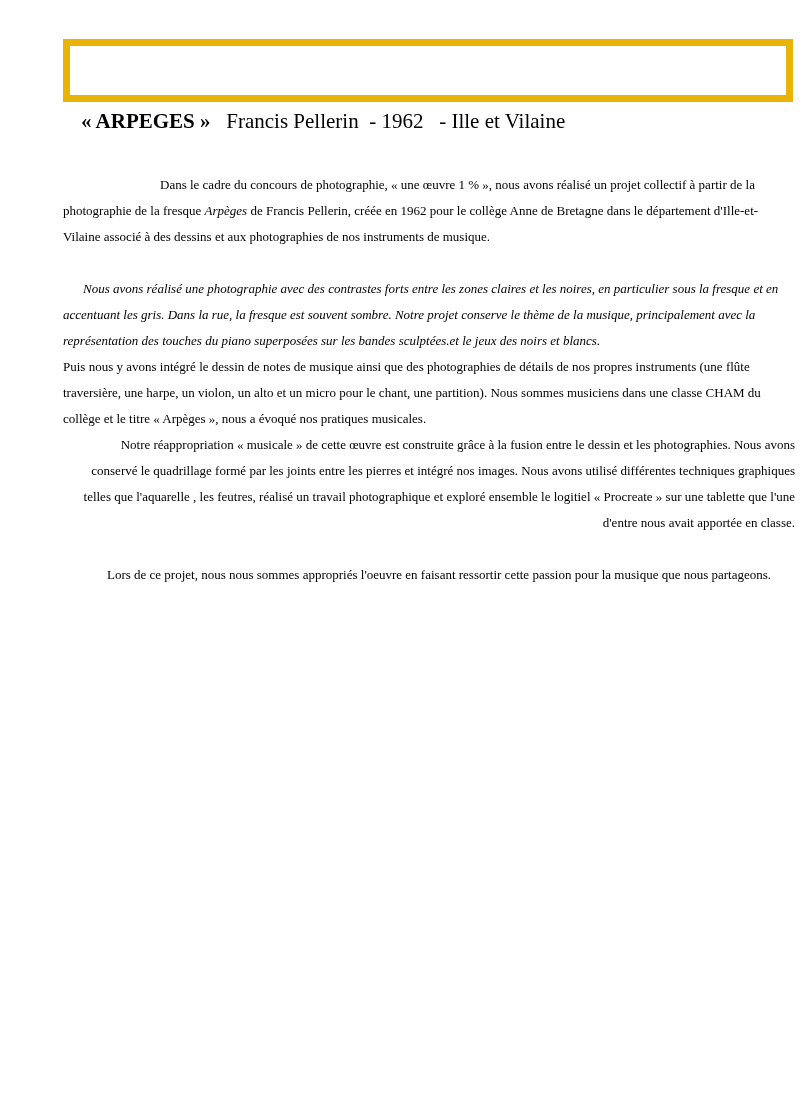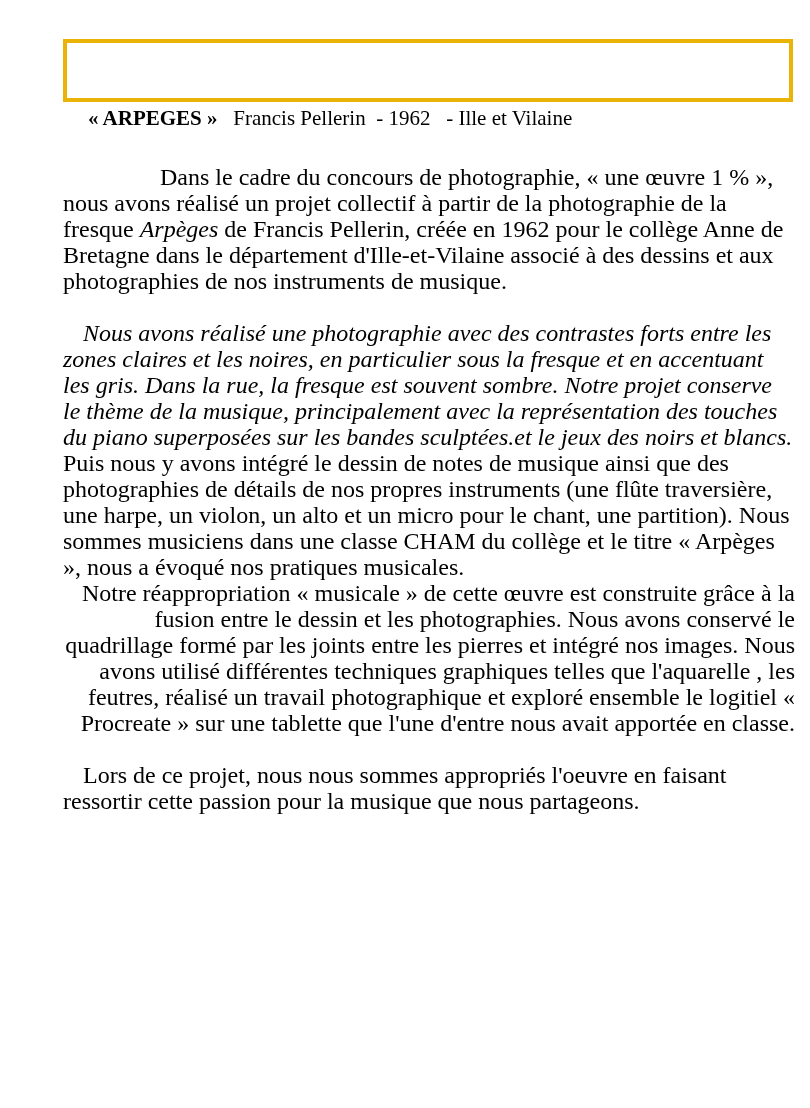--- a/index.html
+++ b/index.html
@@ -16,45 +16,45 @@
     font-family: "Liberation Serif", "DejaVu Serif", serif;
     overflow: hidden;
   }
   .title-box {
     position: absolute;
     left: 63px;
     top: 39px;
     width: 730px;
     height: 63px;
     box-sizing: border-box;
-    border: 4px solid #eab308;
+    border: 7px solid #eab308;
     background: #ffffff;
-    padding: 3px 0 0 21px;
+    padding: 3px 0 0 11px;
     font-size: 21px;
     line-height: 29px;
     white-space: pre-wrap;
   }
   .title-box .t-line2 { text-indent: 58px; }
   .bold { font-weight: bold; }
   .italic { font-style: italic; }
   .body-text {
     position: absolute;
     left: 63px;
-    top: 164px;
+    top: 172px;
     width: 732px;
-    font-size: 24px;
+    font-size: 13px;
     line-height: 26px;
     text-align: left;
   }
   .body-text p { margin: 0; padding: 0; }
   .p-intro   { text-indent: 97px; }
   .p-photo   { margin-top: 26px !important; text-indent: 20px; font-style: italic; }
   .p-drawing { text-indent: 0; }
   .p-reappro { text-indent: 14px; text-align: right; }
-  .p-conclusion { margin-top: 26px !important; text-indent: 20px; }
+  .p-conclusion { margin-top: 26px !important; text-indent: 20px; text-align: center; }
   .p-signature  { margin-top: 26px !important; padding-left: 27px; }
 </style>
 </head>
 <body>
 
 <div class="page">
 
   <div class="title-box">
     <div class="t-line1"><span class="bold">« ARPEGES »</span><span>   Francis Pellerin  - 1962   - Ille et Vilaine</span></div>
   </div>

